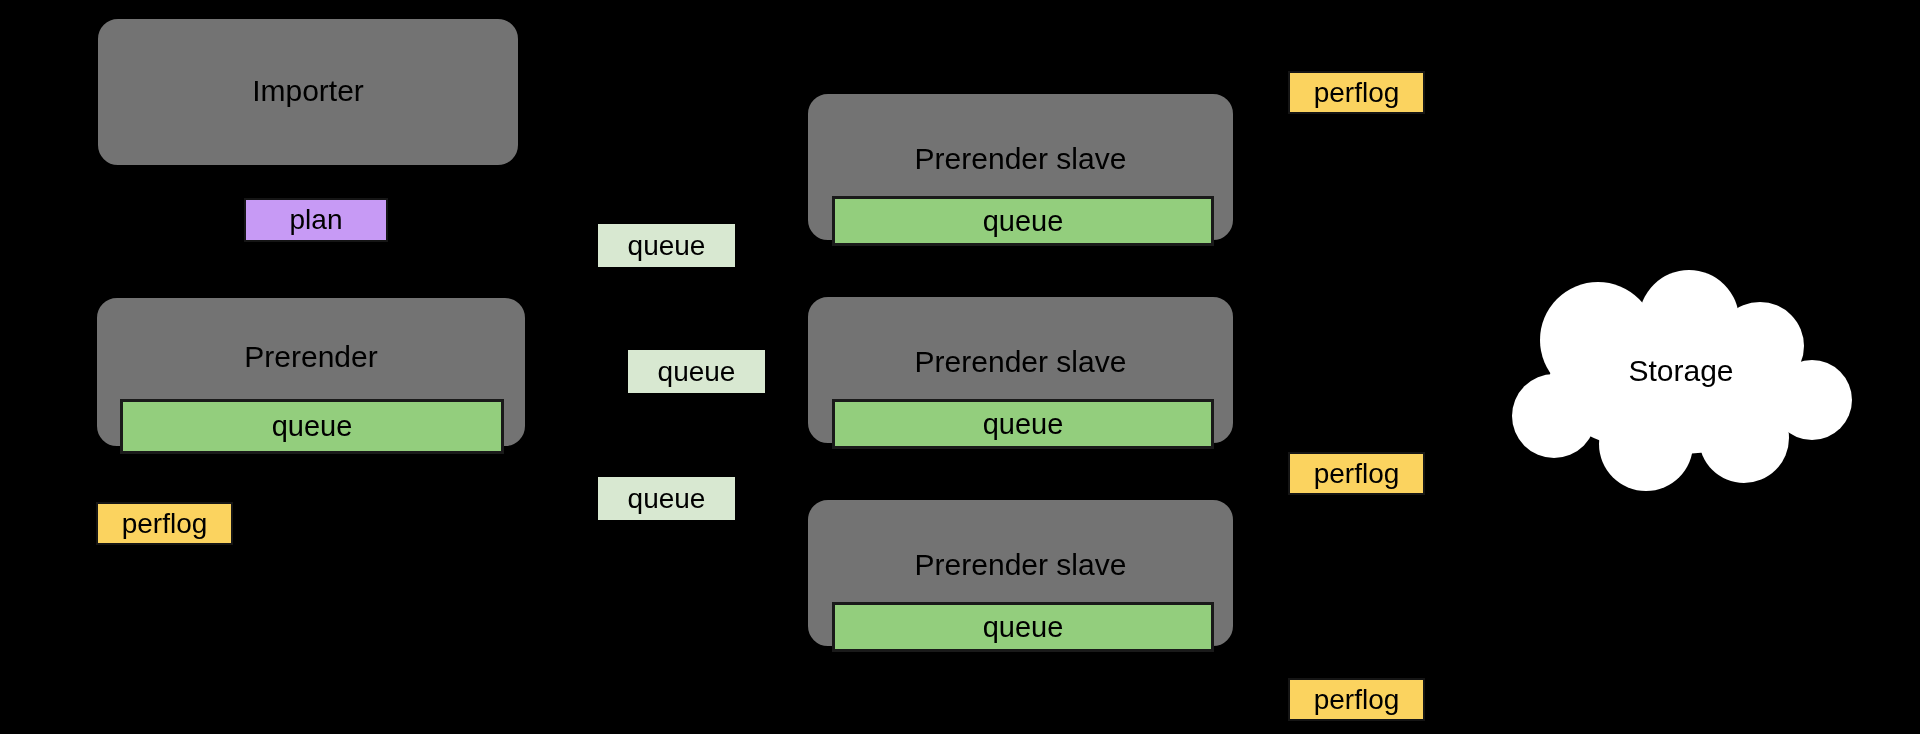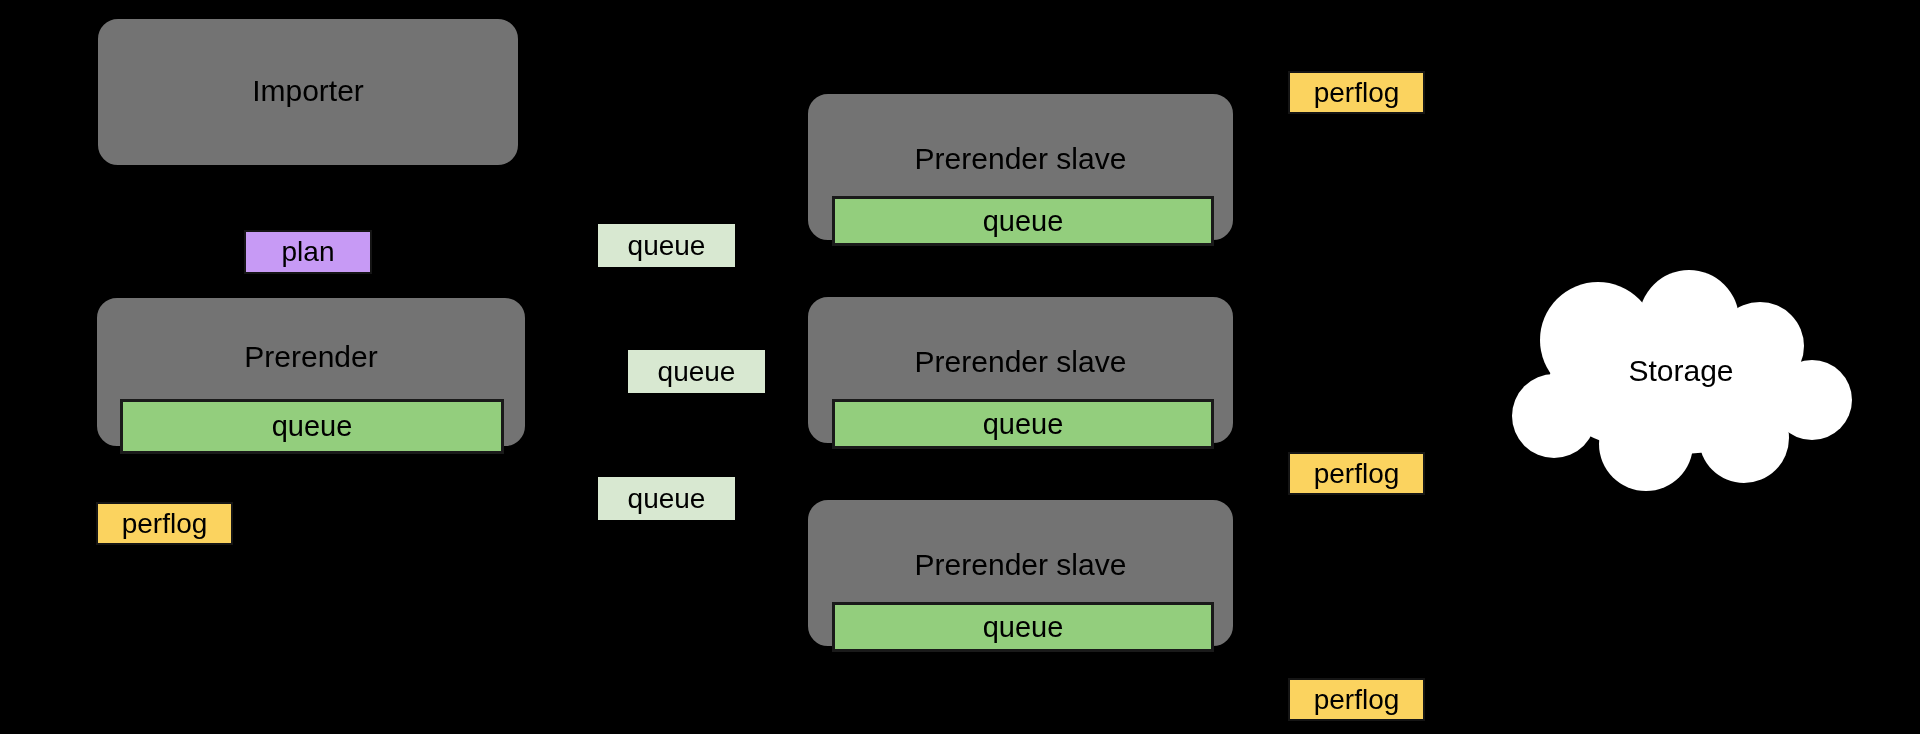--- a/index.html
+++ b/index.html
@@ -64,21 +64,21 @@
     border: 2px solid #151515;
   }
   .tag.queue-soft {
     background: #d8e8d1;
     border: none;
   }
   
   #importer-box   { left: 96px;  top: 17px;  width: 424px; height: 150px; }
   #importer-box .title { top: 55px; }
 
-  #plan-tag       { left: 244px; top: 198px; width: 128px; height: 44px; margin-top: 32px; }
+  #plan-tag       { left: 244px; top: 198px; width: 144px; height: 44px; }
 
   #prerender-box  { left: 95px;  top: 296px; width: 432px; height: 152px; }
   #prerender-box .title { top: 42px; }
   #prerender-box .queue-bar { left: 23px; top: 101px; width: 384px; height: 55px; }
 
   #perflog-left   { left: 96px;  top: 502px; width: 137px; height: 43px; }
 
   #queue-tag-1    { left: 598px; top: 224px; width: 137px; height: 43px; }
   #queue-tag-2    { left: 628px; top: 350px; width: 137px; height: 43px; }
   #queue-tag-3    { left: 598px; top: 477px; width: 137px; height: 43px; }

